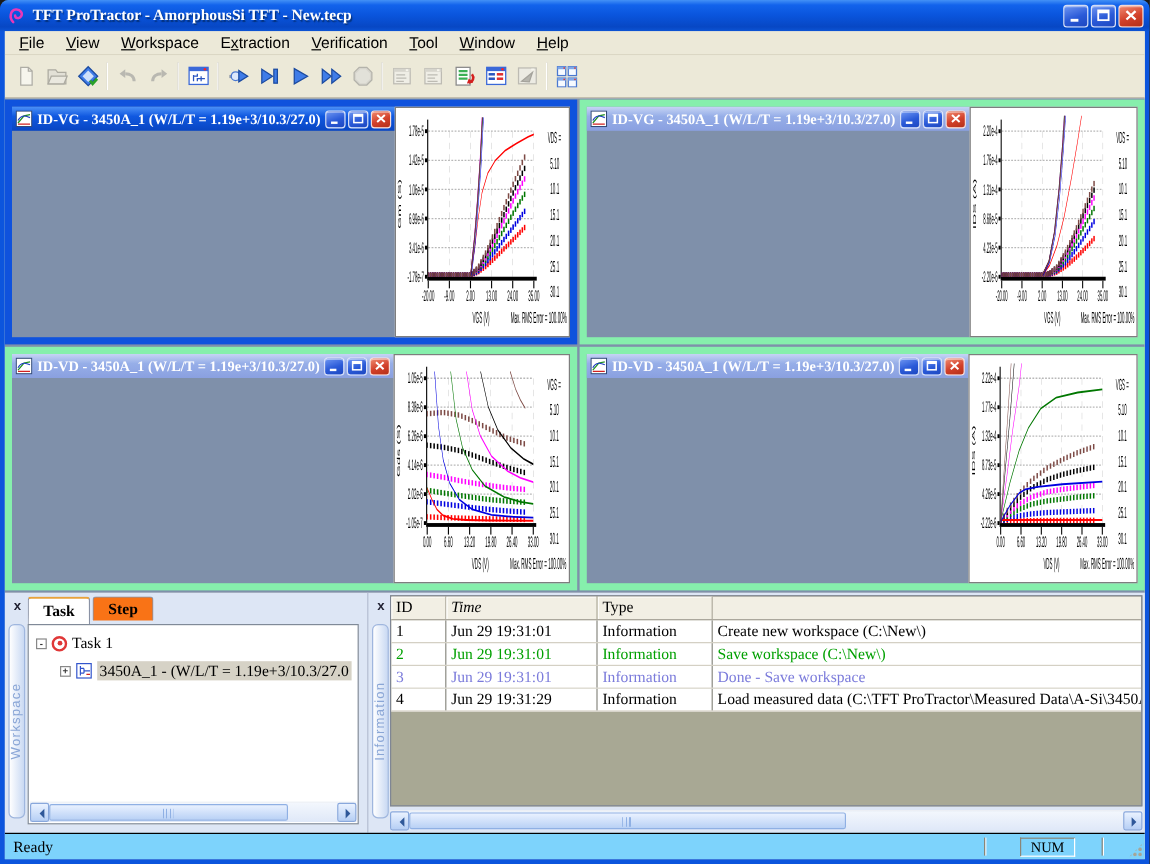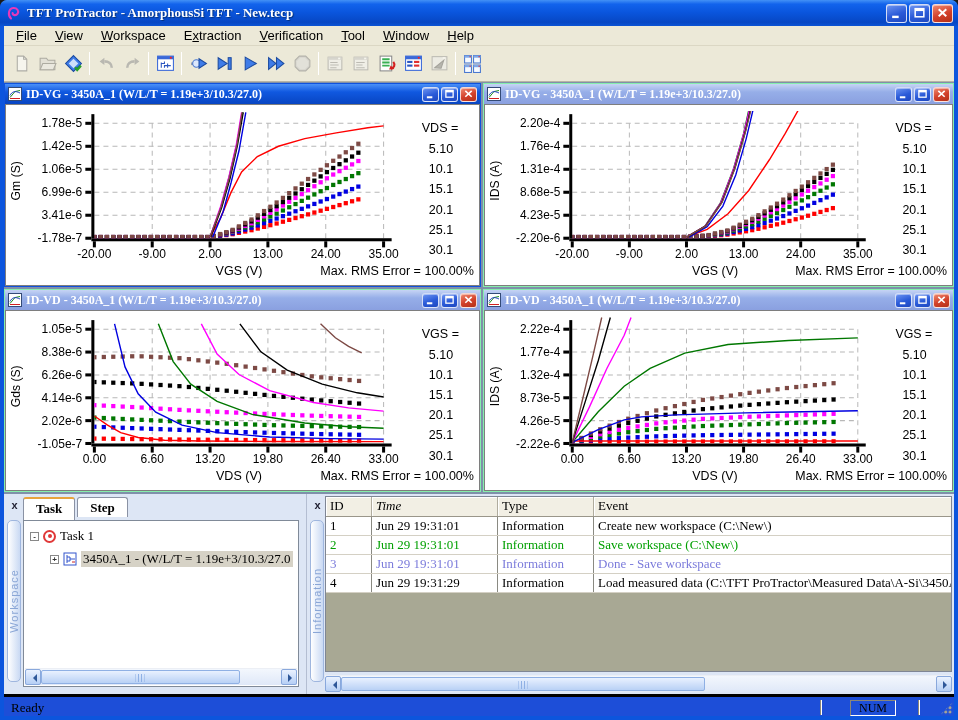--- a/index.html
+++ b/index.html
@@ -33,21 +33,21 @@
   .toolbar{position:absolute;top:20px;left:0;right:0;height:36px;display:flex;align-items:center;
     padding:2px 4px;background:#ece9d8;border-bottom:1px solid #b8b4a4}
   .tb-btn{width:26px;height:26px;border-radius:2px;display:flex;align-items:center;justify-content:center;flex:none}
   .tb-btn svg{width:19px;height:19px;display:block}
   .tb-btn.disabled{filter:grayscale(.95) opacity(.55)}
   .tb-sep{width:1px;height:23px;background:#aaa698;border-right:1px solid #fff;margin:0 3px;flex:none}
 
   
   .mdi{position:absolute;top:56px;left:0;width:950px;height:412px;background:#7f90aa;
     display:grid;grid-template-columns:477px 471px;grid-template-rows:204px 203px;gap:2px;padding-top:1px}
-  .child-window{border:1px solid #86efac;display:flex;flex-direction:column;min-width:0;min-height:0}
+  .child-window{border:6px solid #86efac;display:flex;flex-direction:row;min-width:0;min-height:0}
   .child-window.active{border-color:#0f52dd}
   .ctitle{height:20px;flex:none;display:flex;align-items:center;gap:4px;padding:0 3px;
     background:linear-gradient(180deg,#c6d4f4,#96aee8 40%,#8aa0e0)}
   .child-window.active .ctitle{background:linear-gradient(180deg,#4a90f8,#1058e0 40%,#0845c2)}
   .ct-icon{width:14px;height:14px;flex:none}
   .ct-icon svg{width:14px;height:14px;display:block}
   .ct-text{flex:1;color:#fff;font:bold 12px "Liberation Serif",serif;white-space:nowrap;overflow:hidden}
   .cbody{flex:1;background:#fff;border:1px solid #7e7e7e;position:relative;min-height:0}
   svg.chart{position:absolute;inset:0;width:100%;height:100%}
   svg text{font-family:"Liberation Sans",sans-serif;fill:#000}
@@ -57,21 +57,21 @@
   .dock-left{position:absolute;left:0;top:0;width:302px;height:200px}
   .dock-right{position:absolute;left:302px;top:0;right:0;height:200px;border-left:1px solid #b4bed2}
   .dock-close{position:absolute;left:4px;top:5px;width:13px;height:13px;font:bold 11px "Liberation Sans",sans-serif;
     color:#223;text-align:center;line-height:13px}
   .vstrip{position:absolute;left:3px;top:26px;bottom:12px;width:14px;border:1px solid #9fb6de;border-radius:5px;
     background:linear-gradient(90deg,#ffffff,#c9d9f3);display:flex;align-items:center;justify-content:center}
   .vstrip span{writing-mode:vertical-rl;transform:rotate(180deg);font-size:11px;color:#8aa6d6;letter-spacing:1px}
 
   .tabs{position:absolute;left:19px;top:3px;height:23px;display:flex;align-items:flex-start}
   .tab{padding:2px 12px 0;font:bold 13px "Liberation Serif",serif;border:1px solid #8a92a4;border-bottom:none;
-    border-radius:3px 3px 0 0;background:#ffffff;margin-right:2px;height:20px}
+    border-radius:3px 3px 0 0;background:#f97316;margin-right:2px;height:20px}
   .tab.active{background:#fff;border-top:2px solid #e8a33d;height:23px;z-index:2}
 
   .tree-box{position:absolute;left:19px;top:26px;right:7px;bottom:7px;background:#fff;border:1px solid #808a98;overflow:hidden}
   .tree-row{display:flex;align-items:center;gap:4px;margin-top:7px;font:13px "Liberation Serif",serif;white-space:nowrap}
   .expander{width:9px;height:9px;flex:none;border:1px solid #888;background:#fff;font:bold 8px/7px "Liberation Sans",sans-serif;text-align:center;color:#333}
   .node-icon{flex:none;display:flex}
   .node-icon.target{width:13px;height:13px;border:2px solid #e03838;border-radius:50%;position:relative;background:#fff}
   .node-icon.target::after{content:"";position:absolute;left:2.5px;top:2.5px;width:4px;height:4px;background:#e03838;border-radius:50%}
   .node-icon svg{width:14px;height:14px}
   .tree-label{overflow:hidden}
@@ -91,21 +91,21 @@
   .sspace{flex:1}
 
   
   .log-box{position:absolute;left:18px;top:2px;right:2px;bottom:22px;border:1px solid #7f8694;background:#a8a894;overflow:hidden}
   .log-header{display:flex;height:20px;background:#f2efe4;border-bottom:1px solid #9a968a;font:13px "Liberation Serif",serif}
   .log-hcell{padding:1px 4px;border-right:1px solid #b0ac9e;box-shadow:inset 1px 1px 0 #fff;overflow:hidden;flex:none}
   .log-row{display:flex;height:19px;background:#fff;font:13px "Liberation Serif",serif;border-bottom:1px solid #d4d0c4}
   .log-cell{padding:1px 4px;border-right:1px solid #8a8a82;overflow:hidden;white-space:nowrap;flex:none}
 
   
-  .statusbar{position:absolute;left:0;right:0;top:668px;height:22px;background:#1d4ed8;border-top:3px solid #000000;
+  .statusbar{position:absolute;left:0;right:0;top:668px;height:22px;background:#7dd3fc;border-top:1px solid #000000;
     font:13px "Liberation Serif",serif;color:#000}
   .ready{position:absolute;left:7px;top:3px}
   .sb-sep{position:absolute;top:3px;width:2px;height:15px;border-left:1px solid #8a8678;border-right:1px solid #fff}
   .sb-cell{position:absolute;right:58px;top:3px;width:46px;height:16px;border:1px solid;
     border-color:#8a8678 #fff #fff #8a8678;font:12px "Liberation Serif",serif;text-align:center;line-height:14px}
   .grip{position:absolute;right:1px;bottom:1px;width:13px;height:13px;
     background:radial-gradient(circle at 1.5px 1.5px,#a8a494 1.2px,transparent 1.7px);background-size:4.3px 4.3px;
     clip-path:polygon(100% 0,100% 100%,0 100%)}
 </style>
 </head>
@@ -1578,21 +1578,20 @@
       <div class="dock-right">
         <div class="dock-close">x</div>
         <div class="vstrip">
           <span>Information</span>
         </div>
         <div class="log-box">
           <div class="log-header" id="log-header">
               <div class="log-hcell" style="width: 46px;">ID</div>
               <div class="log-hcell" style="width: 126px; font-style: italic;">Time</div>
               <div class="log-hcell" style="width: 96px;">Type</div>
-              <div class="log-hcell" style="flex: 1 1 0%; border-right: none;">Event</div>
             </div>
           <div id="log-rows">
               <div class="log-row" style="color: rgb(0, 0, 0);">
                 <div class="log-cell" style="width: 46px;">1</div>
                 <div class="log-cell" style="width: 126px;">Jun 29 19:31:01</div>
                 <div class="log-cell" style="width: 96px;">Information</div>
                 <div class="log-cell" style="flex: 1 1 0%; border-right: none;">Create new workspace (C:\New\)</div>
               </div>
               <div class="log-row" style="color: rgb(0, 160, 0);">
                 <div class="log-cell" style="width: 46px;">2</div>

